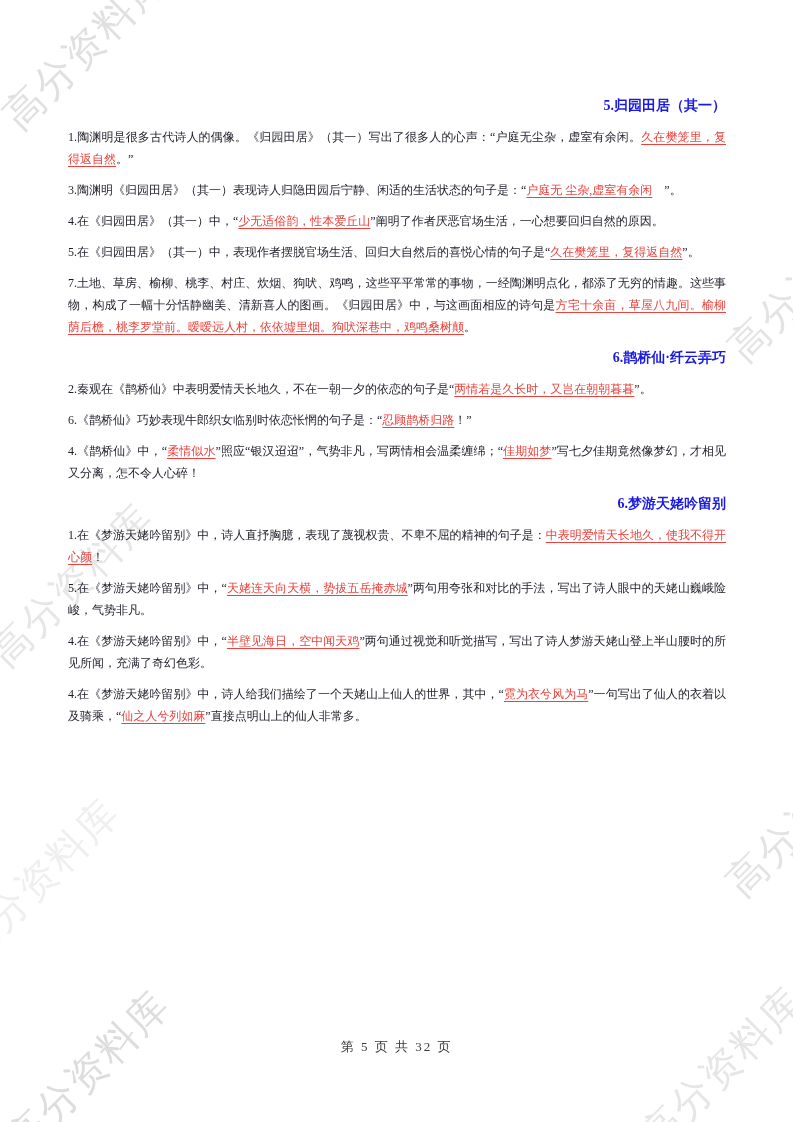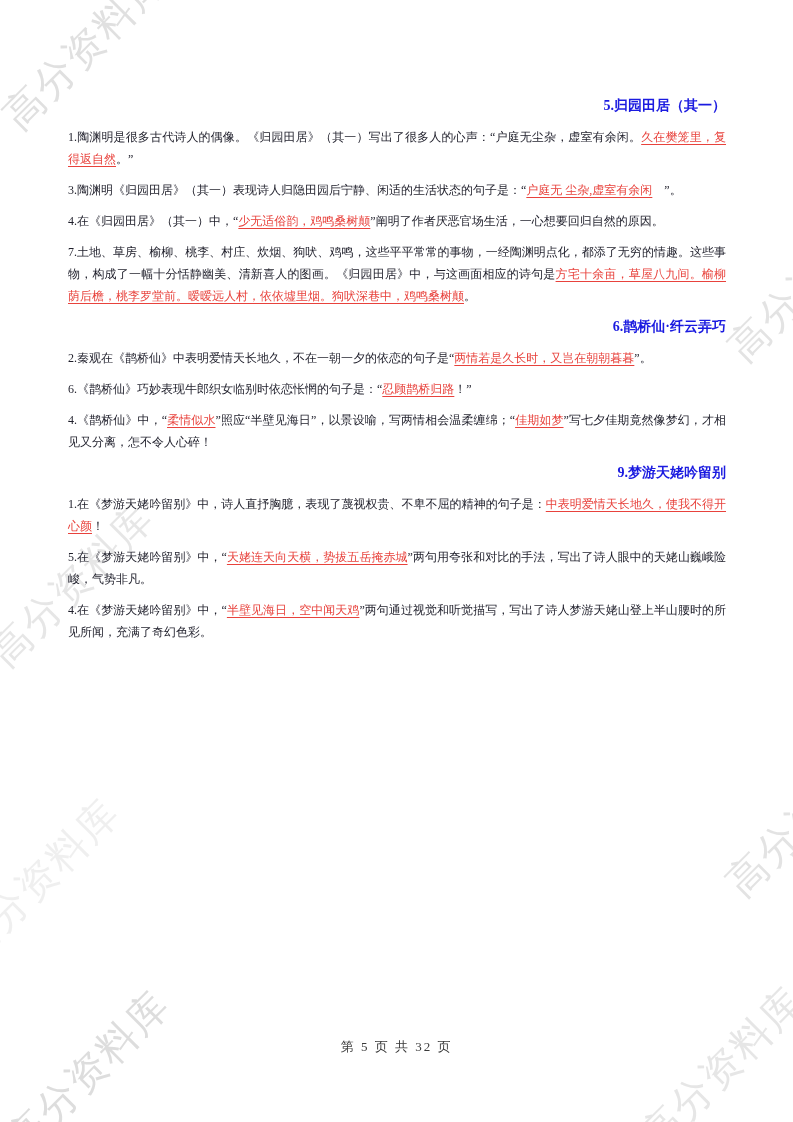--- a/index.html
+++ b/index.html
@@ -74,30 +74,32 @@
 <div class="watermark" style="left:808px;top:815px;opacity:.45">高分资料库</div>
 <div class="watermark" style="left:38px;top:880px;opacity:.25">高分资料库</div>
 <div class="watermark" style="left:722px;top:1068px;opacity:.4">高分资料库</div>
 <div class="watermark" style="left:88px;top:1072px;opacity:.55">高分资料库</div>
 
 <main>
     <section>
       <h2>5.归园田居（其一）</h2>
       <p><span>1.陶渊明是很多古代诗人的偶像。《归园田居》（其一）写出了很多人的心声：“户庭无尘杂，虚室有余闲。</span><span class="answer">久在樊笼里，复得返自然</span><span>。”</span></p>
       <p><span>3.陶渊明《归园田居》（其一）表现诗人归隐田园后宁静、闲适的生活状态的句子是：“</span><span class="answer">户庭无 尘杂,虚室有余闲</span><span>　”。</span></p>
-      <p><span>4.在《归园田居》（其一）中，“</span><span class="answer">少无适俗韵，鸡鸣桑树颠</span><span>”阐明了作者厌恶官场生活，一心想要回归自然的原因。</span></p>
+      <p><span>4.在《归园田居》（其一）中，“</span><span class="answer">少无适俗韵，性本爱丘山</span><span>”阐明了作者厌恶官场生活，一心想要回归自然的原因。</span></p>
+      <p><span>5.在《归园田居》（其一）中，表现作者摆脱官场生活、回归大自然后的喜悦心情的句子是“</span><span class="answer">久在樊笼里，复得返自然</span><span>”。</span></p>
       <p><span>7.土地、草房、榆柳、桃李、村庄、炊烟、狗吠、鸡鸣，这些平平常常的事物，一经陶渊明点化，都添了无穷的情趣。这些事物，构成了一幅十分恬静幽美、清新喜人的图画。《归园田居》中，与这画面相应的诗句是</span><span class="answer">方宅十余亩，草屋八九间。榆柳荫后檐，桃李罗堂前。暧暧远人村，依依墟里烟。狗吠深巷中，鸡鸣桑树颠</span><span>。</span></p>
     </section>
     <section>
       <h2>6.鹊桥仙·纤云弄巧</h2>
       <p><span>2.秦观在《鹊桥仙》中表明爱情天长地久，不在一朝一夕的依恋的句子是“</span><span class="answer">两情若是久长时，又岂在朝朝暮暮</span><span>”。</span></p>
       <p><span>6.《鹊桥仙》巧妙表现牛郎织女临别时依恋怅惘的句子是：“</span><span class="answer">忍顾鹊桥归路</span><span>！”</span></p>
-      <p><span>4.《鹊桥仙》中，“</span><span class="answer">柔情似水</span><span>”照应“半壁见海日”，以景设喻，写两情相会温柔缠绵；“</span><span class="answer">佳期如梦</span><span>”写七夕佳期竟然像梦幻，才相见又分离，怎不令人心碎！</span></p>
+      <p><span>4.《鹊桥仙》中，“</span><span class="answer">柔情似水</span><span>”照应“银汉迢迢”，气势非凡，写两情相会温柔缠绵；“</span><span class="answer">佳期如梦</span><span>”写七夕佳期竟然像梦幻，才相见又分离，怎不令人心碎！</span></p>
     </section>
     <section>
-      <h2>9.梦游天姥吟留别</h2>
+      <h2>6.梦游天姥吟留别</h2>
       <p><span>1.在《梦游天姥吟留别》中，诗人直抒胸臆，表现了蔑视权贵、不卑不屈的精神的句子是：</span><span class="answer">中表明爱情天长地久，使我不得开心颜</span><span>！</span></p>
       <p><span>5.在《梦游天姥吟留别》中，“</span><span class="answer">天姥连天向天横，势拔五岳掩赤城</span><span>”两句用夸张和对比的手法，写出了诗人眼中的天姥山巍峨险峻，气势非凡。</span></p>
       <p><span>4.在《梦游天姥吟留别》中，“</span><span class="answer">半壁见海日，空中闻天鸡</span><span>”两句通过视觉和听觉描写，写出了诗人梦游天姥山登上半山腰时的所见所闻，充满了奇幻色彩。</span></p>
+      <p><span>4.在《梦游天姥吟留别》中，诗人给我们描绘了一个天姥山上仙人的世界，其中，“</span><span class="answer">霓为衣兮风为马</span><span>”一句写出了仙人的衣着以及骑乘，“</span><span class="answer">仙之人兮列如麻</span><span>”直接点明山上的仙人非常多。</span></p>
     </section>
   </main>
 
 <div class="footer">第 5 页 共 32 页</div>
 
 </body></html>

